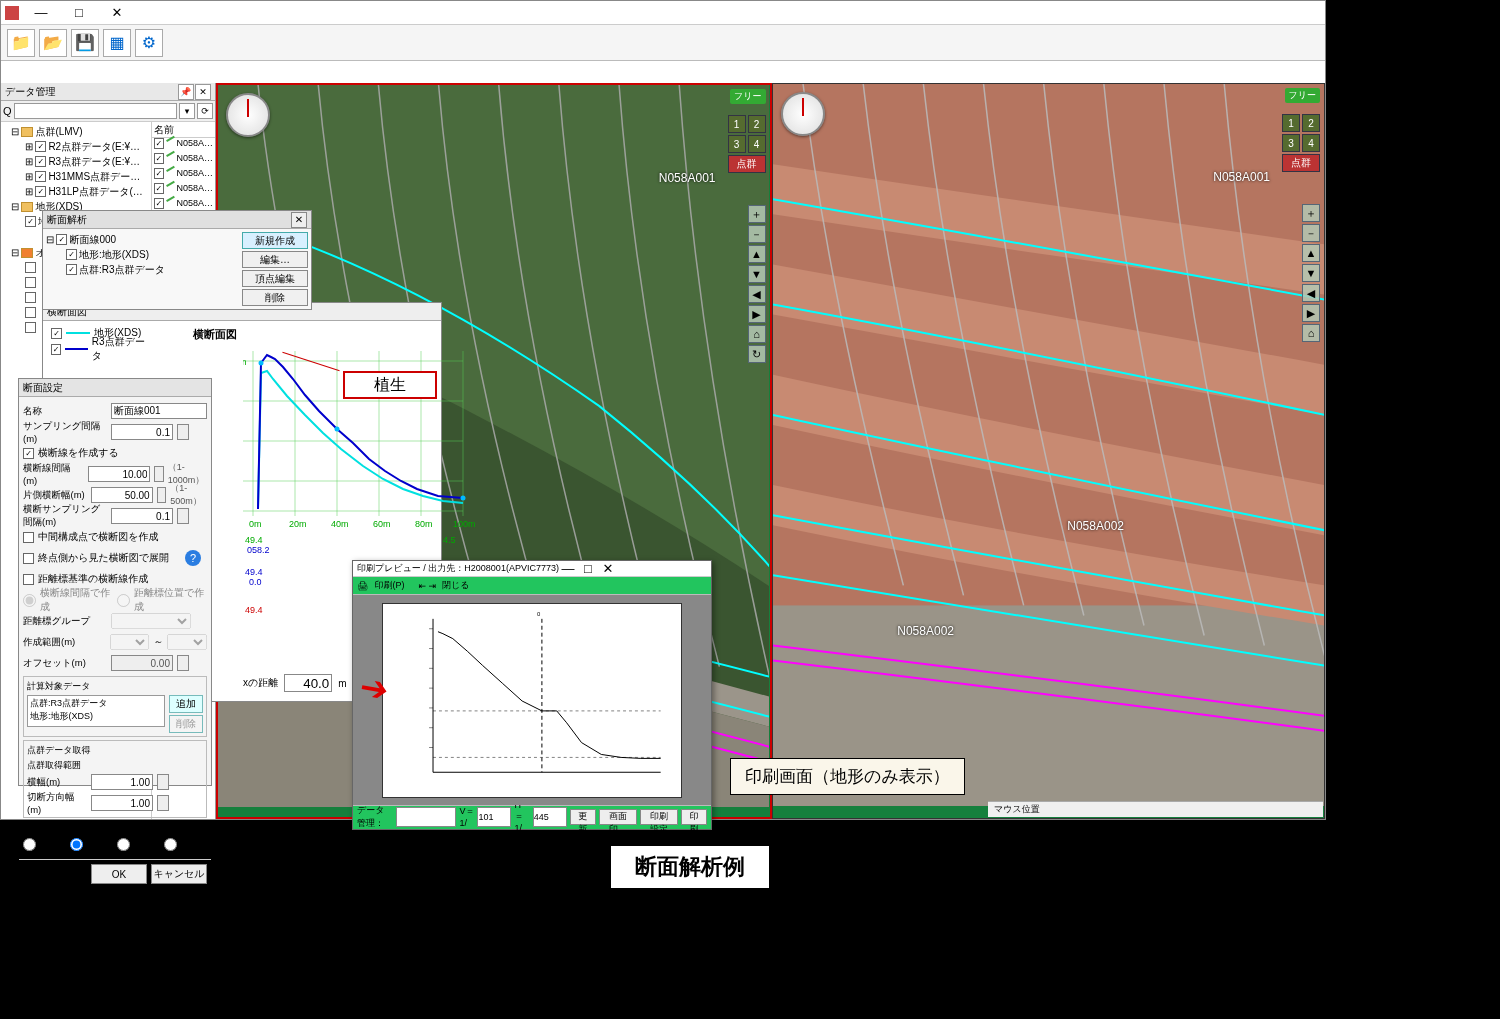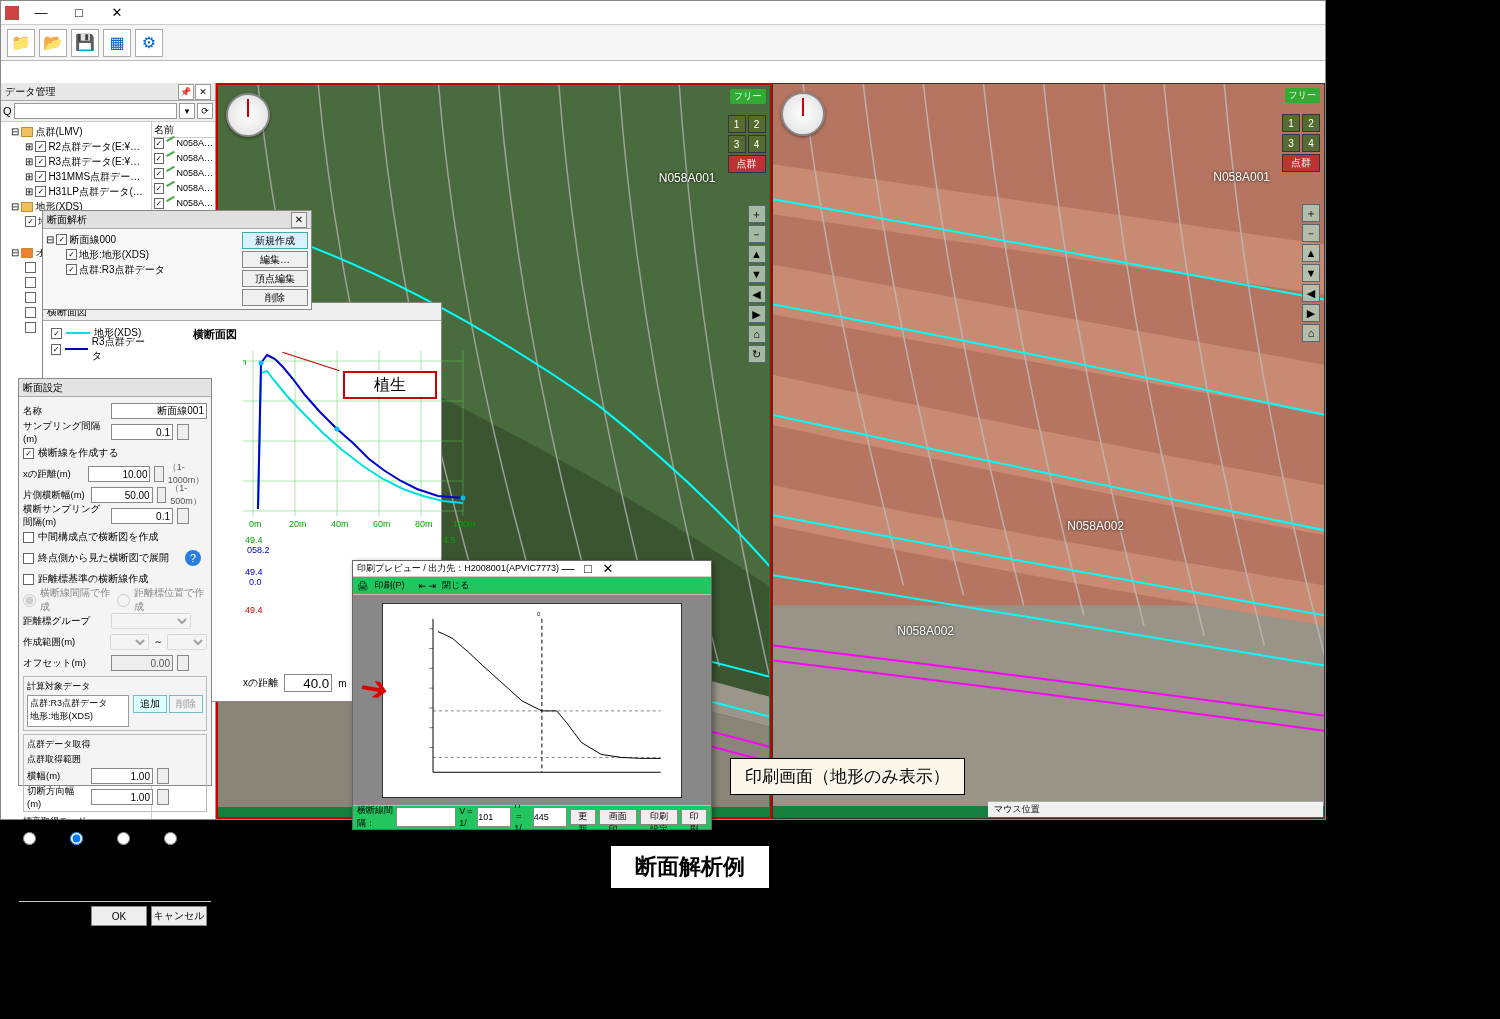--- a/index.html
+++ b/index.html
@@ -59,21 +59,21 @@
 .settings-panel .panel-hdr{background:#e4e4e4;}
 .sp-content{padding:4px;}
 .form-row{display:flex;align-items:center;height:20px;gap:4px;margin-bottom:1px;}
 .form-row label{width:84px;font-size:9.5px;}
 .form-row input[type=text]{width:62px;height:16px;border:1px solid #888;text-align:right;padding:0 2px;font-size:10px;}
 .form-row .unit{font-size:9px;color:#555;}
 .spin{width:12px;height:16px;border:1px solid #888;background:#eee;font-size:7px;display:flex;flex-direction:column;}
 .grp-box{border:1px solid #bbb;padding:3px;margin:3px 0;}
 .grp-title{font-size:9px;margin-bottom:2px;}
 .help-ico{width:16px;height:16px;border-radius:50%;background:#2a7de1;color:#fff;display:flex;align-items:center;justify-content:center;font-size:11px;position:absolute;right:6px;}
-.btn-row{display:flex;justify-content:flex-end;gap:4px;padding:4px;border-top:1px solid #ccc;margin-top:48px;}
+.btn-row{display:flex;justify-content:flex-end;gap:4px;padding:4px;border-top:1px solid #ccc;}
 .btn-row button{width:56px;height:20px;border:1px solid #888;background:#eee;font-size:10px;}
 .add-btn{width:34px;height:18px;border:1px solid #7bb;background:#dff;font-size:10px;}
 .data-list{border:1px solid #999;background:#fff;height:32px;padding:1px 2px;font-size:9px;}
 
 .view-area{flex:1;display:flex;position:relative;background:#15803d;}
 .view-pane{flex:1;position:relative;overflow:hidden;border:1px solid #333;}
 .view-pane.left{border:2px solid #c00;}
 .terrain-bg{position:absolute;inset:0;}
 .compass{position:absolute;top:8px;left:8px;width:44px;height:44px;border-radius:50%;background:radial-gradient(#fff,#ddd);border:2px solid #888;box-shadow:0 1px 3px rgba(0,0,0,.5);}
 .compass::after{content:"";position:absolute;left:50%;top:4px;width:2px;height:18px;background:#c00;transform:translateX(-50%);}
@@ -420,33 +420,33 @@
   </div>
 </div>
 
 <div class="settings-panel">
   <div class="panel-hdr">
       <span>断面設定</span>
     </div>
   <div class="sp-content">
     <div class="form-row">
         <label>名称</label>
-        <input type="text" style="width: 96px; text-align: right;" value="断面線001">
+        <input type="text" style="width: 96px; text-align: left;" value="断面線001">
       </div>
     <div class="form-row">
         <label>サンプリング間隔(m)</label>
         <input type="text" value="0.1" style="">
         <div class="spin"></div>
       </div>
     <div class="form-row">
         <span class="chk on"></span>
         <span>横断線を作成する</span>
       </div>
     <div class="form-row">
-        <label>xの距離(m)</label>
+        <label>横断線間隔(m)</label>
         <input type="text" value="10.00" style="">
         <div class="spin"></div>
         <span class="unit">（1-1000m）</span>
       </div>
     <div class="form-row">
         <label>片側横断幅(m)</label>
         <input type="text" value="50.00" style="">
         <div class="spin"></div>
         <span class="unit">（1-500m）</span>
       </div>
@@ -490,21 +490,21 @@
         <div class="spin"></div>
       </div>
 
     <div class="grp-box">
       <div class="grp-title">計算対象データ</div>
       <div style="display:flex;gap:4px">
         <div class="data-list" style="flex:1">
           <div>点群:R3点群データ</div>
           <div>地形:地形(XDS)</div>
         </div>
-        <div style="display:flex;gap:2px">
+        <div style="display:flex;flex-direction:column;gap:2px">
           <button class="add-btn">追加</button>
           <button class="add-btn" style="color:#999;background:#f4f4f4">削除</button>
         </div>
       </div>
     </div>
 
     <div class="grp-box">
       <div class="grp-title">点群データ取得</div>
       <div style="font-size:9px">点群取得範囲</div>
       <div class="form-row">
@@ -568,21 +568,21 @@
           </g>
         <line x1="160" y1="15" x2="160" y2="170" stroke="#000" stroke-dasharray="4 3"></line>
         <line x1="50" y1="108" x2="280" y2="108" stroke="#000" stroke-dasharray="3 3" stroke-width="0.5"></line>
         <line x1="50" y1="155" x2="280" y2="155" stroke="#000" stroke-dasharray="3 3" stroke-width="0.5"></line>
         <polyline fill="none" stroke="#000" stroke-width="1" points="55,28 60,30 70,35 85,48 100,62 120,80 140,98 160,108 175,108 185,120 200,140 220,152 240,155 260,156 280,156"></polyline>
         <text x="155" y="12" font-size="6">0</text>
       </svg>
     </div>
   </div>
   <div class="print-footer">
-    <span>横断線間隔：</span>
+    <span>データ管理：</span>
       <input style="width: 60px;">
     <span>V＝1/</span>
       <input value="101" style="">
     <span>H＝1/</span>
       <input value="445" style="">
     <button>更新</button>
     <button>画面印…</button>
     <button>印刷設定</button>
     <button>印刷</button>
   </div>

